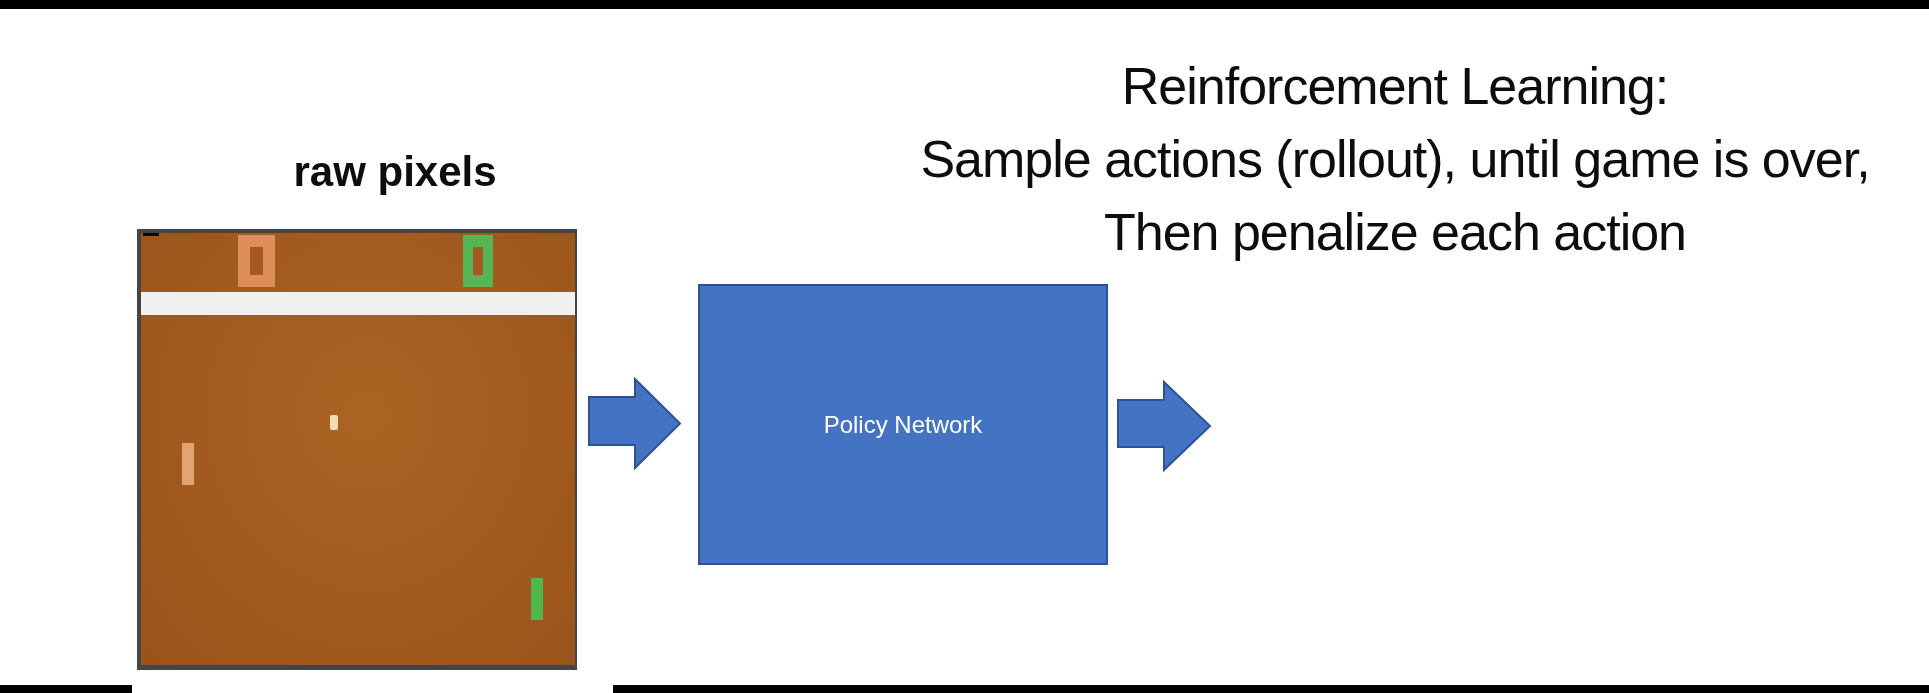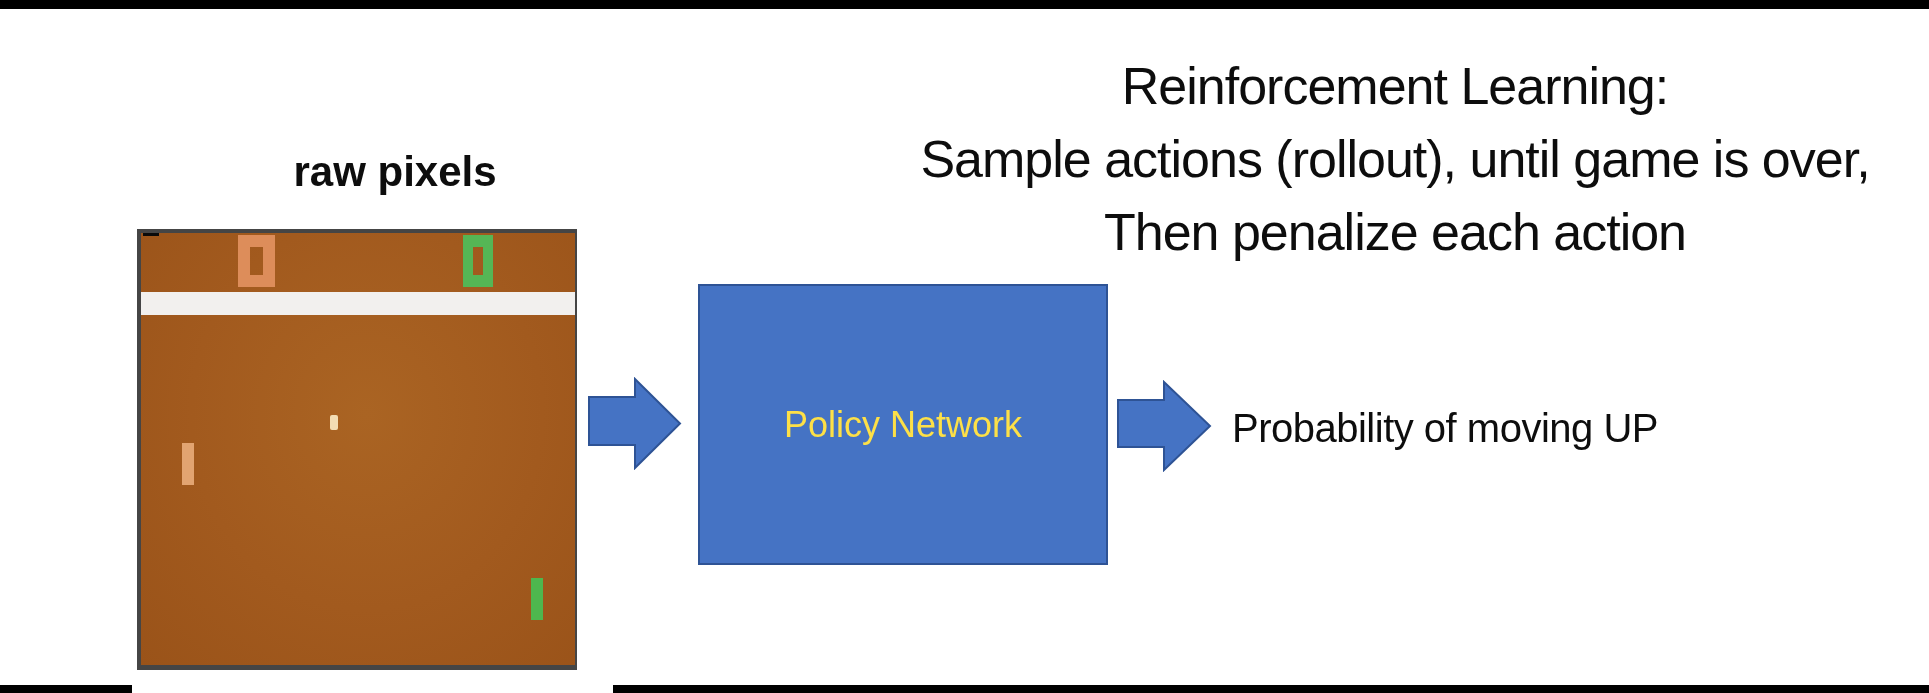--- a/index.html
+++ b/index.html
@@ -95,22 +95,22 @@
 
   
   .policy-box {
     position: absolute; left: 698px; top: 284px; width: 410px; height: 281px;
     box-sizing: border-box;
     background: #4573c4;
     border: 2px solid #2e5395;
     display: flex; align-items: center; justify-content: center;
   }
   .policy-box .label {
-    color: #fde047;
-    font-size: 36px;
+    color: #ffffff;
+    font-size: 24px;
     letter-spacing: 0px;
   }
 
   
   .output-label {
     position: absolute; left: 1232px; top: 406px;
     font-size: 40px;
     letter-spacing: -0.5px;
     color: #0d0d0d;
     white-space: nowrap;
@@ -146,18 +146,17 @@
   </svg>
 
   <div class="policy-box">
     <span class="label">Policy Network</span>
   </div>
 
   <svg class="arrow arrow-right" width="95" height="92" viewBox="0 0 95 92">
     <polygon points="1,20 47,20 47,2 93,46 47,90 47,67 1,67" fill="#4573c4" stroke="#2e5395" stroke-width="2"></polygon>
   </svg>
 
-  <div class="output-label">Probability of moving UP</div>
 
   <div class="bottom-bar-left"></div>
   <div class="bottom-bar-right"></div>
 
 </div>
 
 </body></html>

